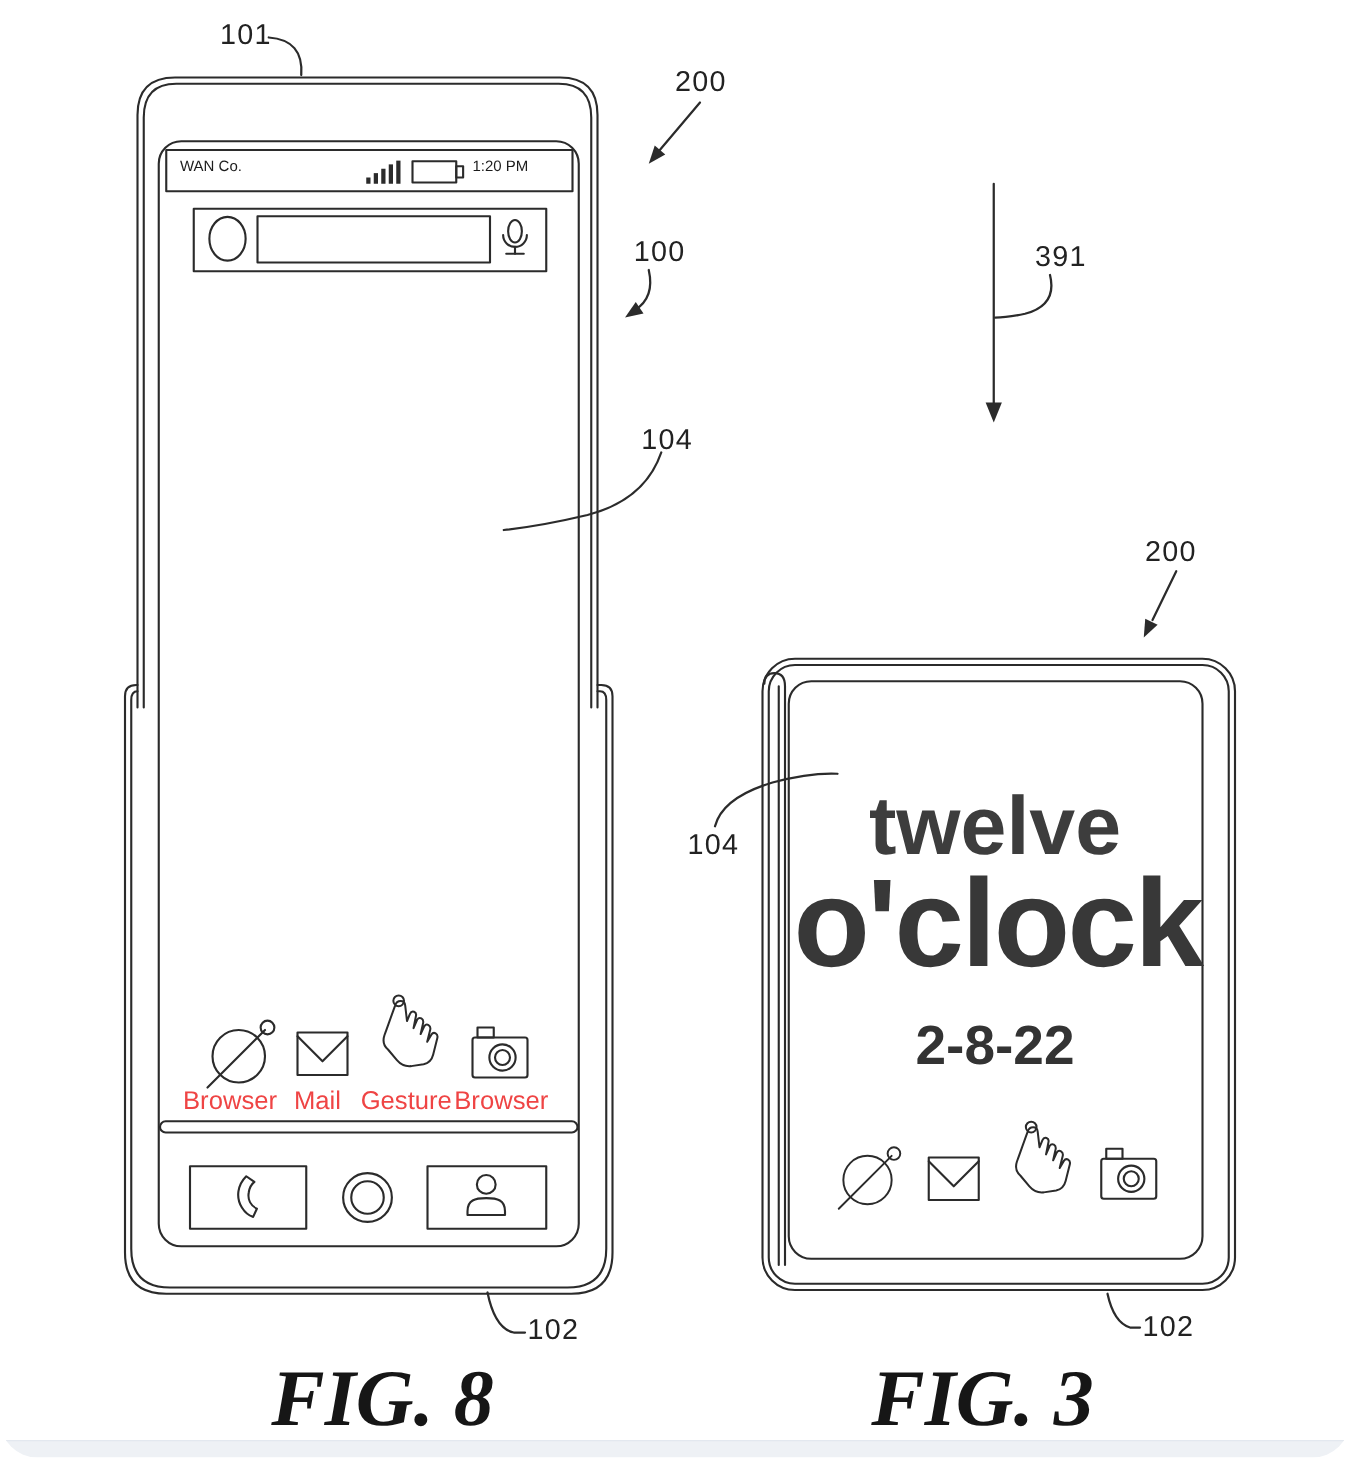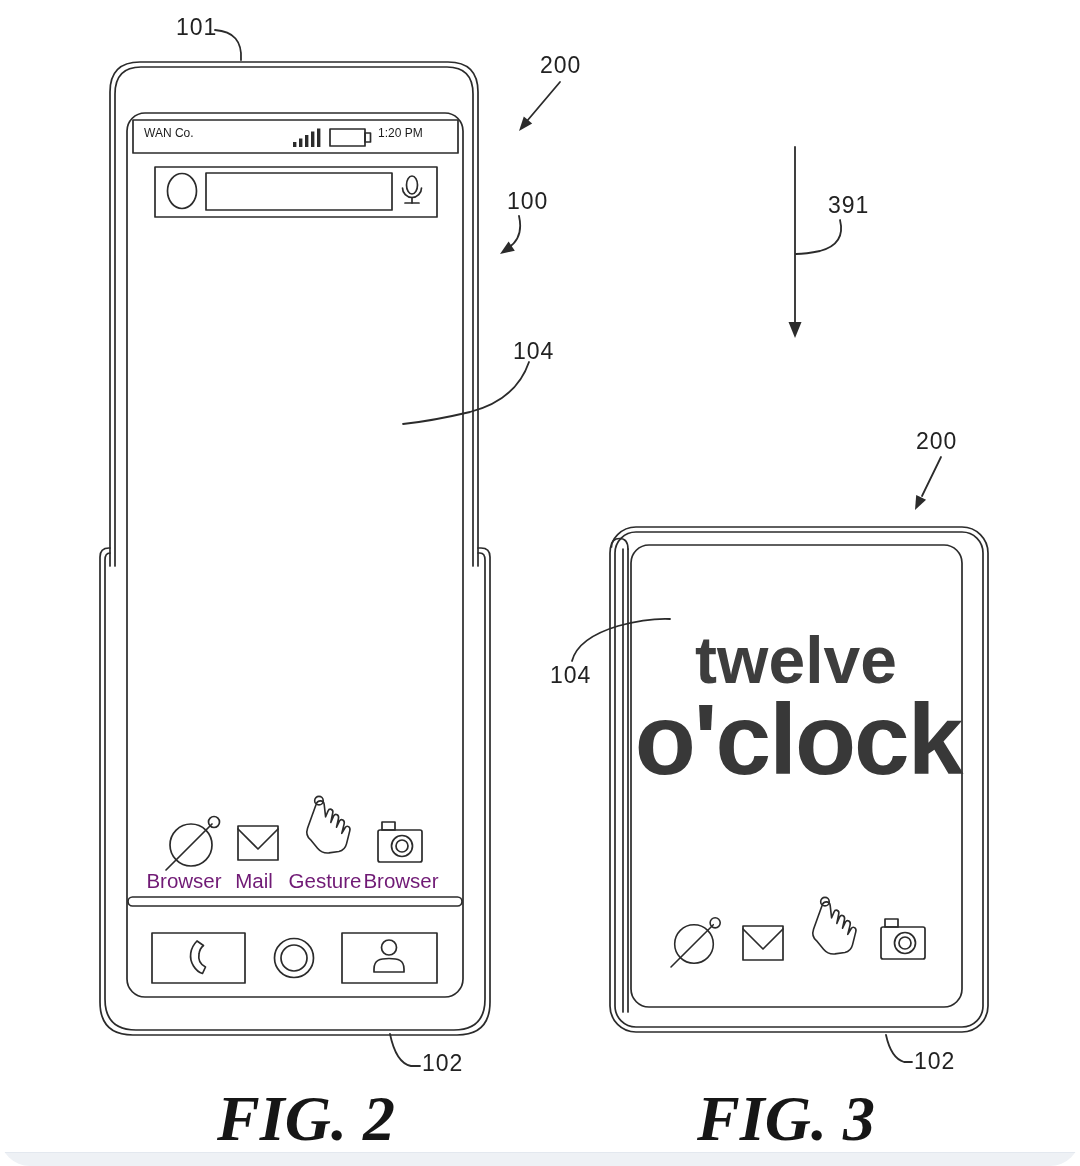--- a/index.html
+++ b/index.html
@@ -6,21 +6,21 @@
   .canvas{position:relative;width:1080px;height:1166px;background:#ffffff;overflow:hidden;
           font-family:"Liberation Sans",sans-serif;border-radius:30px;}
   svg.lineart{position:absolute;left:0;top:0;width:1080px;height:1166px;}
   svg.lineart path, svg.lineart rect, svg.lineart circle, svg.lineart ellipse, svg.lineart line, svg.lineart polyline{
       stroke:#2b2b2b;fill:none;stroke-width:1.7;stroke-linecap:round;stroke-linejoin:round;}
   svg.lineart .fillsolid{fill:#2b2b2b;stroke:none;}
   svg.lineart .leader{stroke-width:1.8;}
   .txt{position:absolute;color:#1f1f1f;white-space:nowrap;}
   .ref{font-size:23px;letter-spacing:1px;color:#222;}
   .statusTxt{font-size:12px;color:#1c1c1c;}
-  .appLbl{font-size:20.5px;color:#701a75;transform:translateX(-50%);}
+  .appLbl{font-size:20.5px;color:#ef4444;transform:translateX(-50%);}
   .clock1{font-size:66px;font-weight:bold;color:#3d3d3d;transform:translateX(-50%);letter-spacing:0px;}
   .clock2{font-size:100px;font-weight:bold;color:#383838;transform:translateX(-50%);letter-spacing:-2px;}
   .dateTxt{font-size:44px;font-weight:bold;color:#333;transform:translateX(-50%);letter-spacing:0px;}
   .caption{font-family:"Liberation Serif",serif;font-style:italic;font-weight:bold;
            font-size:64px;color:#161616;transform:translateX(-50%);}
   .footer-strip{position:absolute;left:0;top:1152px;width:1080px;height:14px;background:#eef1f5;border-top:1px solid #e3e8ef;}
 </style>
 </head>
 <body>
 
@@ -169,26 +169,27 @@
   <div class="txt ref" style="left:422px;top:1050px">102</div>
 
   <div class="txt statusTxt" style="left:144px;top:126px">WAN Co.</div>
   <div class="txt statusTxt" style="left:378px;top:126px">1:20 PM</div>
 
   <div class="txt appLbl" style="left:184px;top:869px">Browser</div>
   <div class="txt appLbl" style="left:254px;top:869px">Mail</div>
   <div class="txt appLbl" style="left:325px;top:869px">Gesture</div>
   <div class="txt appLbl" style="left:401px;top:869px">Browser</div>
 
-  <div class="txt caption" style="left:306px;top:1082px">FIG. 2</div>
+  <div class="txt caption" style="left:306px;top:1082px">FIG. 8</div>
 
   <div class="txt ref" style="left:828px;top:192px">391</div>
   <div class="txt ref" style="left:916px;top:428px">200</div>
   <div class="txt ref" style="left:550px;top:662px">104</div>
   <div class="txt ref" style="left:914px;top:1048px">102</div>
 
   <div class="txt clock1" style="left:796px;top:622px">twelve</div>
   <div class="txt clock2" style="left:798px;top:682px">o'clock</div>
+  <div class="txt dateTxt" style="left:796px;top:812px">2-8-22</div>
 
   <div class="txt caption" style="left:786px;top:1082px">FIG. 3</div>
 
   <div class="footer-strip"></div>
 </div>
 
 </body></html>

